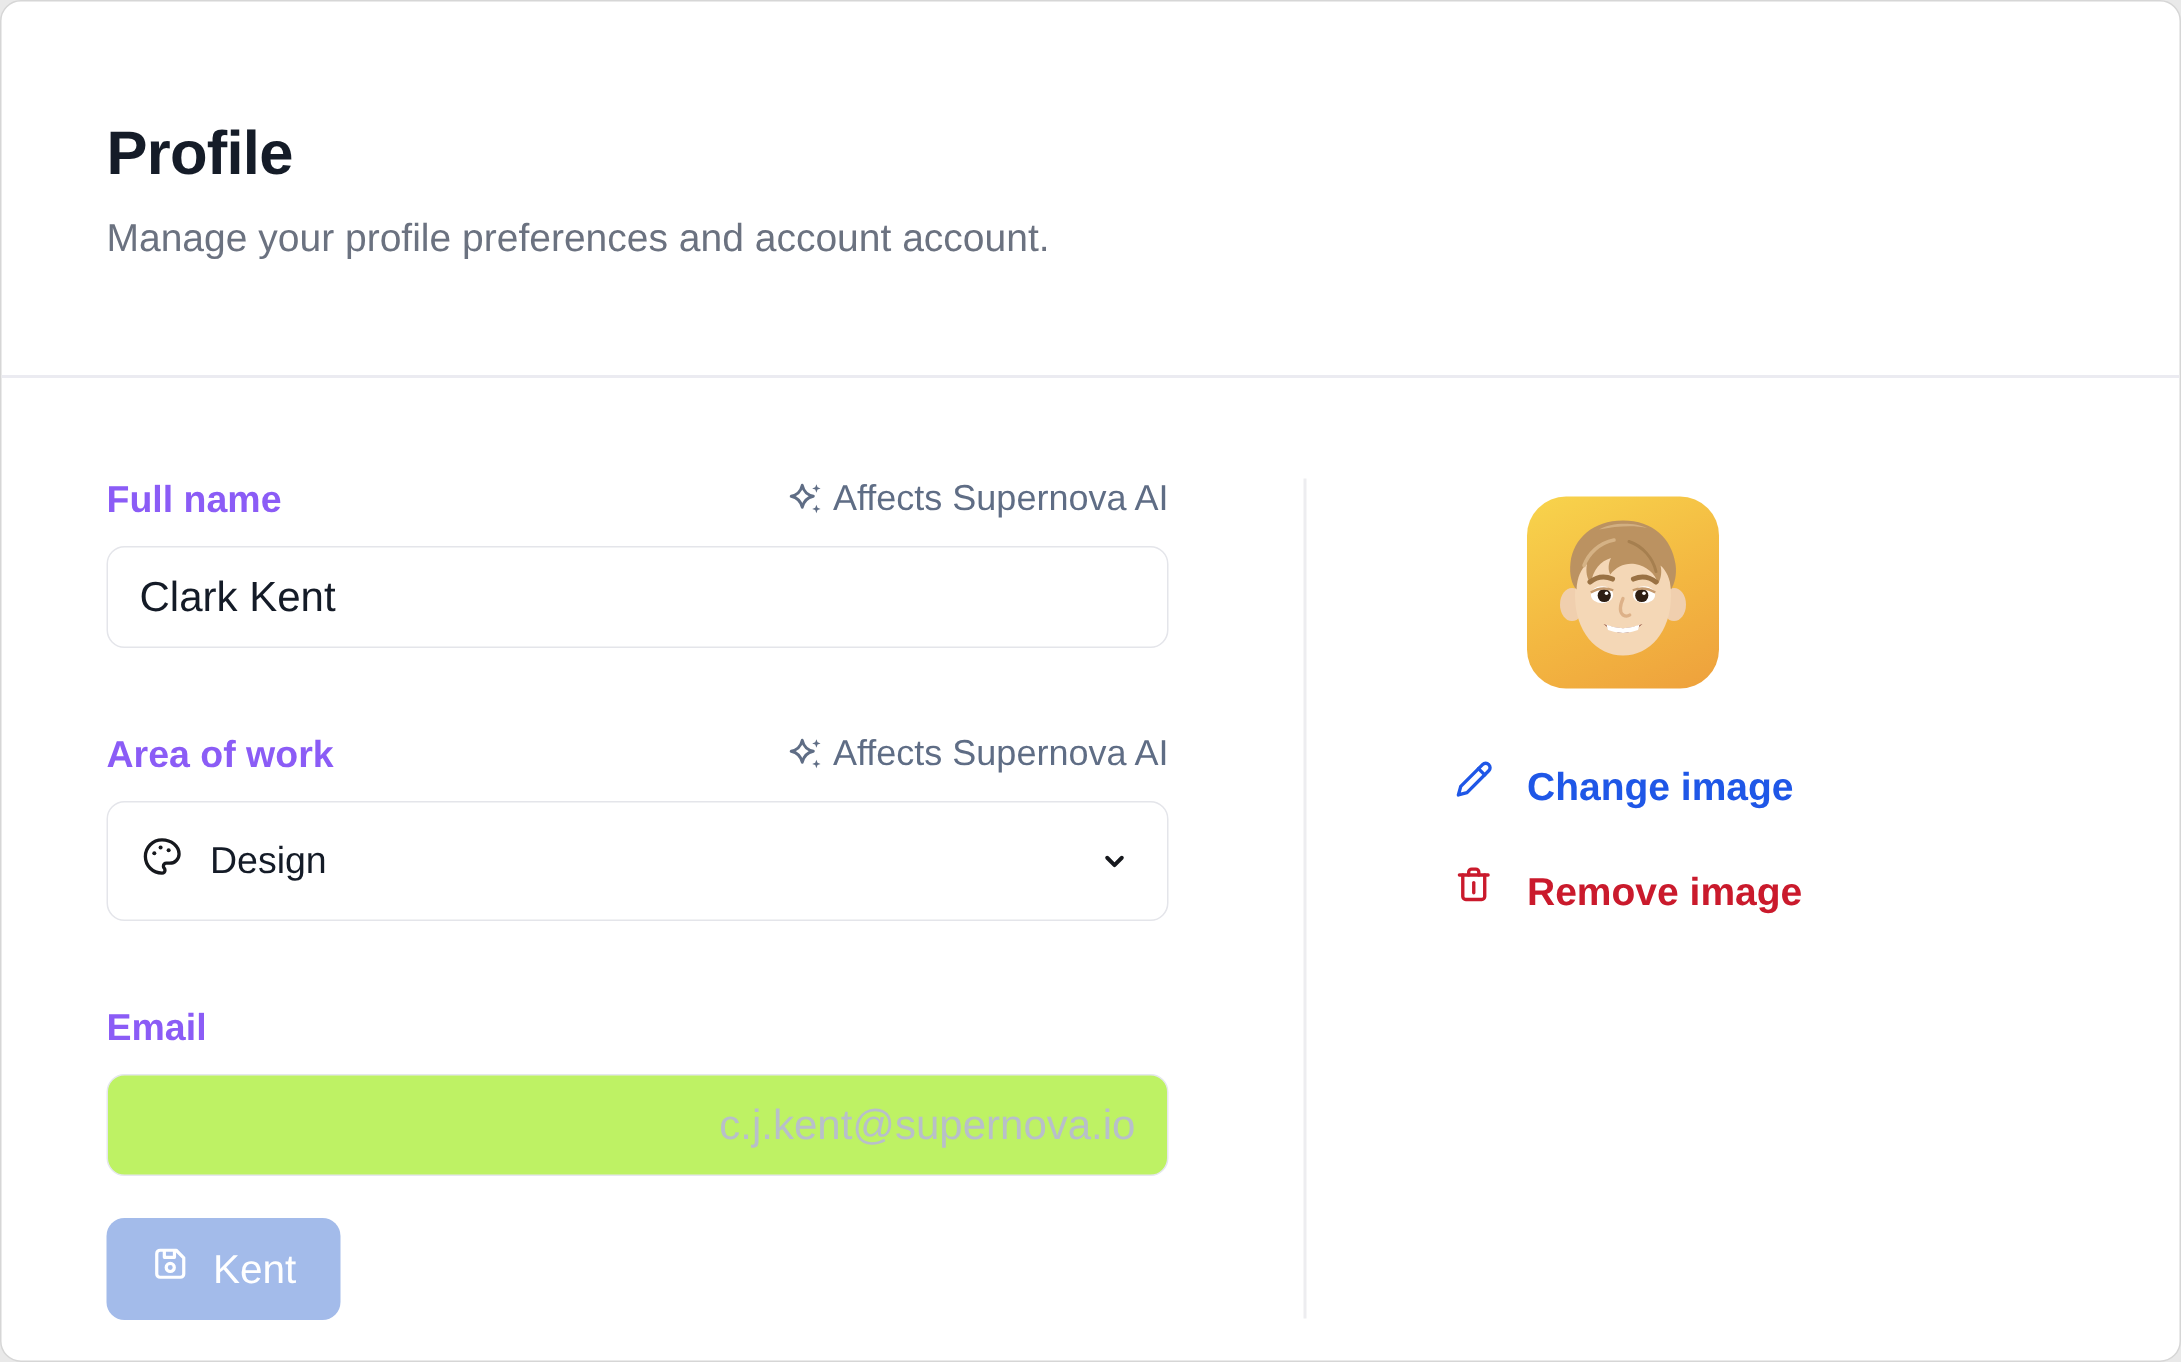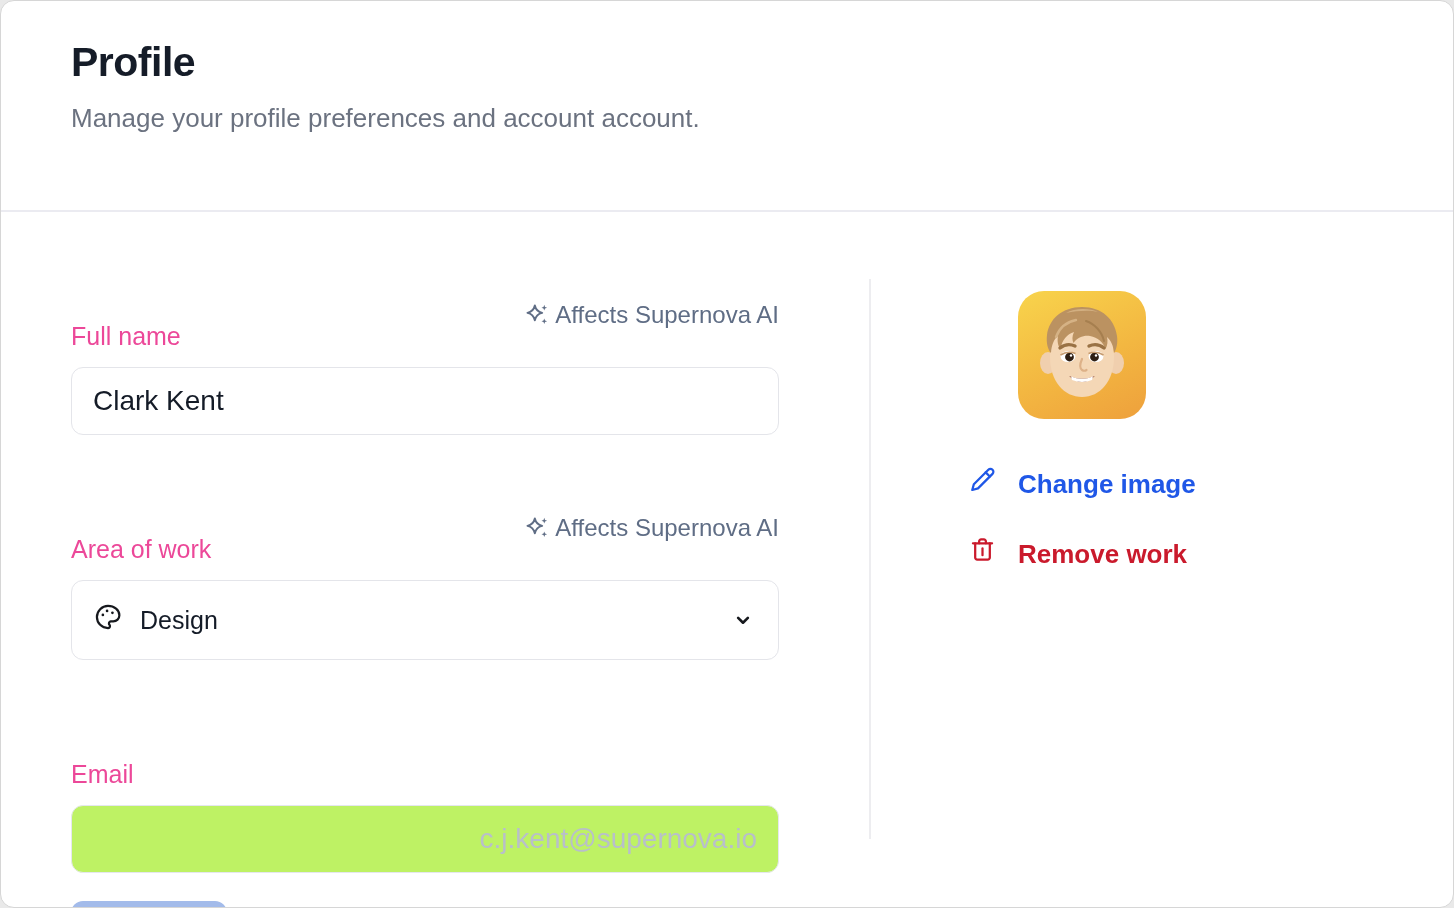--- a/index.html
+++ b/index.html
@@ -12,42 +12,42 @@
   }
   .window {
     position: absolute; inset: 0;
     background: #ffffff;
     border-radius: 14px;
     border: 1px solid #d6d6d6;
     overflow: hidden;
     display: flex; flex-direction: column;
   }
   
-  .header { padding: 38px 70px 0 70px; }
+  .header { padding: 78px 70px 0 70px; }
   .page-title {
     font-size: 41px; font-weight: 700; color: #151c28;
     letter-spacing: -0.5px; line-height: 1.15;
   }
   .page-subtitle {
     margin-top: 17px; font-size: 26px; color: #6b7280; line-height: 1.2;
   }
   .h-divider {
     margin-top: 76px; height: 2px; background: #ebebf1; width: 100%;
     flex-shrink: 0;
   }
   
   .content { display: flex; padding: 66px 0 0 70px; flex: 1; }
   .form-col { width: 708px; flex-shrink: 0; }
 
   .field-group + .field-group { margin-top: 56px; }
   .label-row {
     display: flex; justify-content: space-between; align-items: center;
     margin-bottom: 16px; min-height: 30px;
   }
-  .field-label { font-size: 25px; font-weight: 400; color: #ec4899; margin-top: 44px; }
+  .field-label { font-size: 25px; font-weight: 700; color: #8b5cf6; }
   .ai-hint {
     display: inline-flex; align-items: center; gap: 5px;
     font-size: 24px; color: #5f6d85; font-weight: 400;
   }
   .ai-hint svg { display: block; }
 
   .text-input {
     width: 100%; height: 68px;
     border: 1.5px solid #e4e5ea; border-radius: 12px;
     background: #ffffff; padding: 0 21px;
@@ -234,18 +234,18 @@
 
       <button class="img-action remove">
         <span>
           <svg width="27" height="27" viewBox="0 0 24 24" fill="none" stroke="#ca1a2c" stroke-width="2" stroke-linecap="round" stroke-linejoin="round">
             <path d="M3.5 6.5h17"></path>
             <path d="M9 6.5V4.8a1.8 1.8 0 0 1 1.8-1.8h2.4A1.8 1.8 0 0 1 15 4.8v1.7"></path>
             <path d="M18.5 6.5v12.7a1.8 1.8 0 0 1-1.8 1.8H7.3a1.8 1.8 0 0 1-1.8-1.8V6.5"></path>
             <path d="M12 11v6"></path>
           </svg>
         </span>
-        <span>Remove work</span>
+        <span>Remove image</span>
       </button>
 
     </div>
   </div>
 </div>
 
 </body></html>

